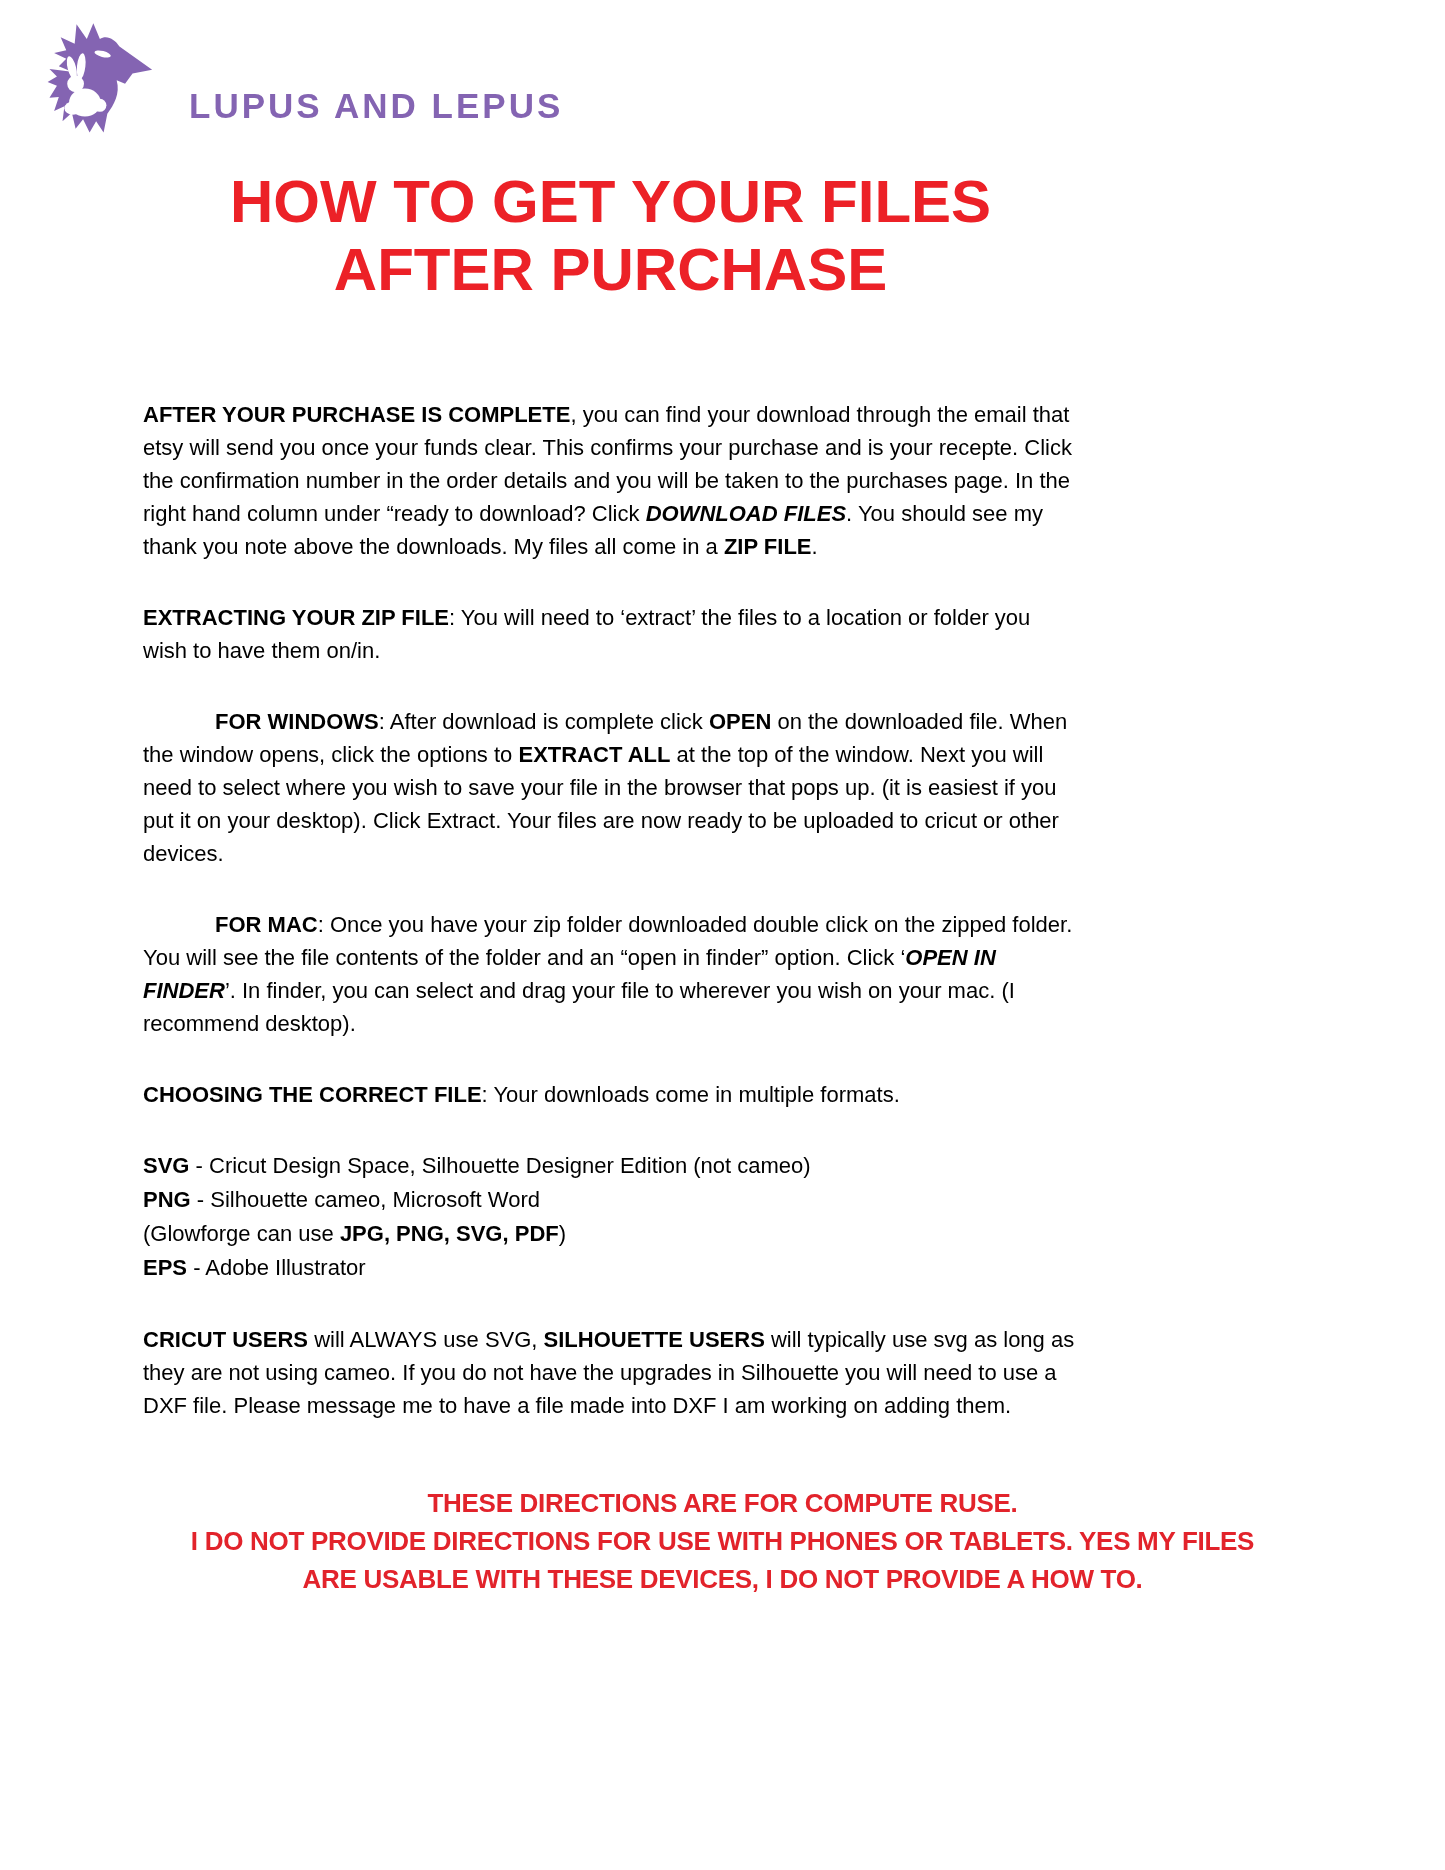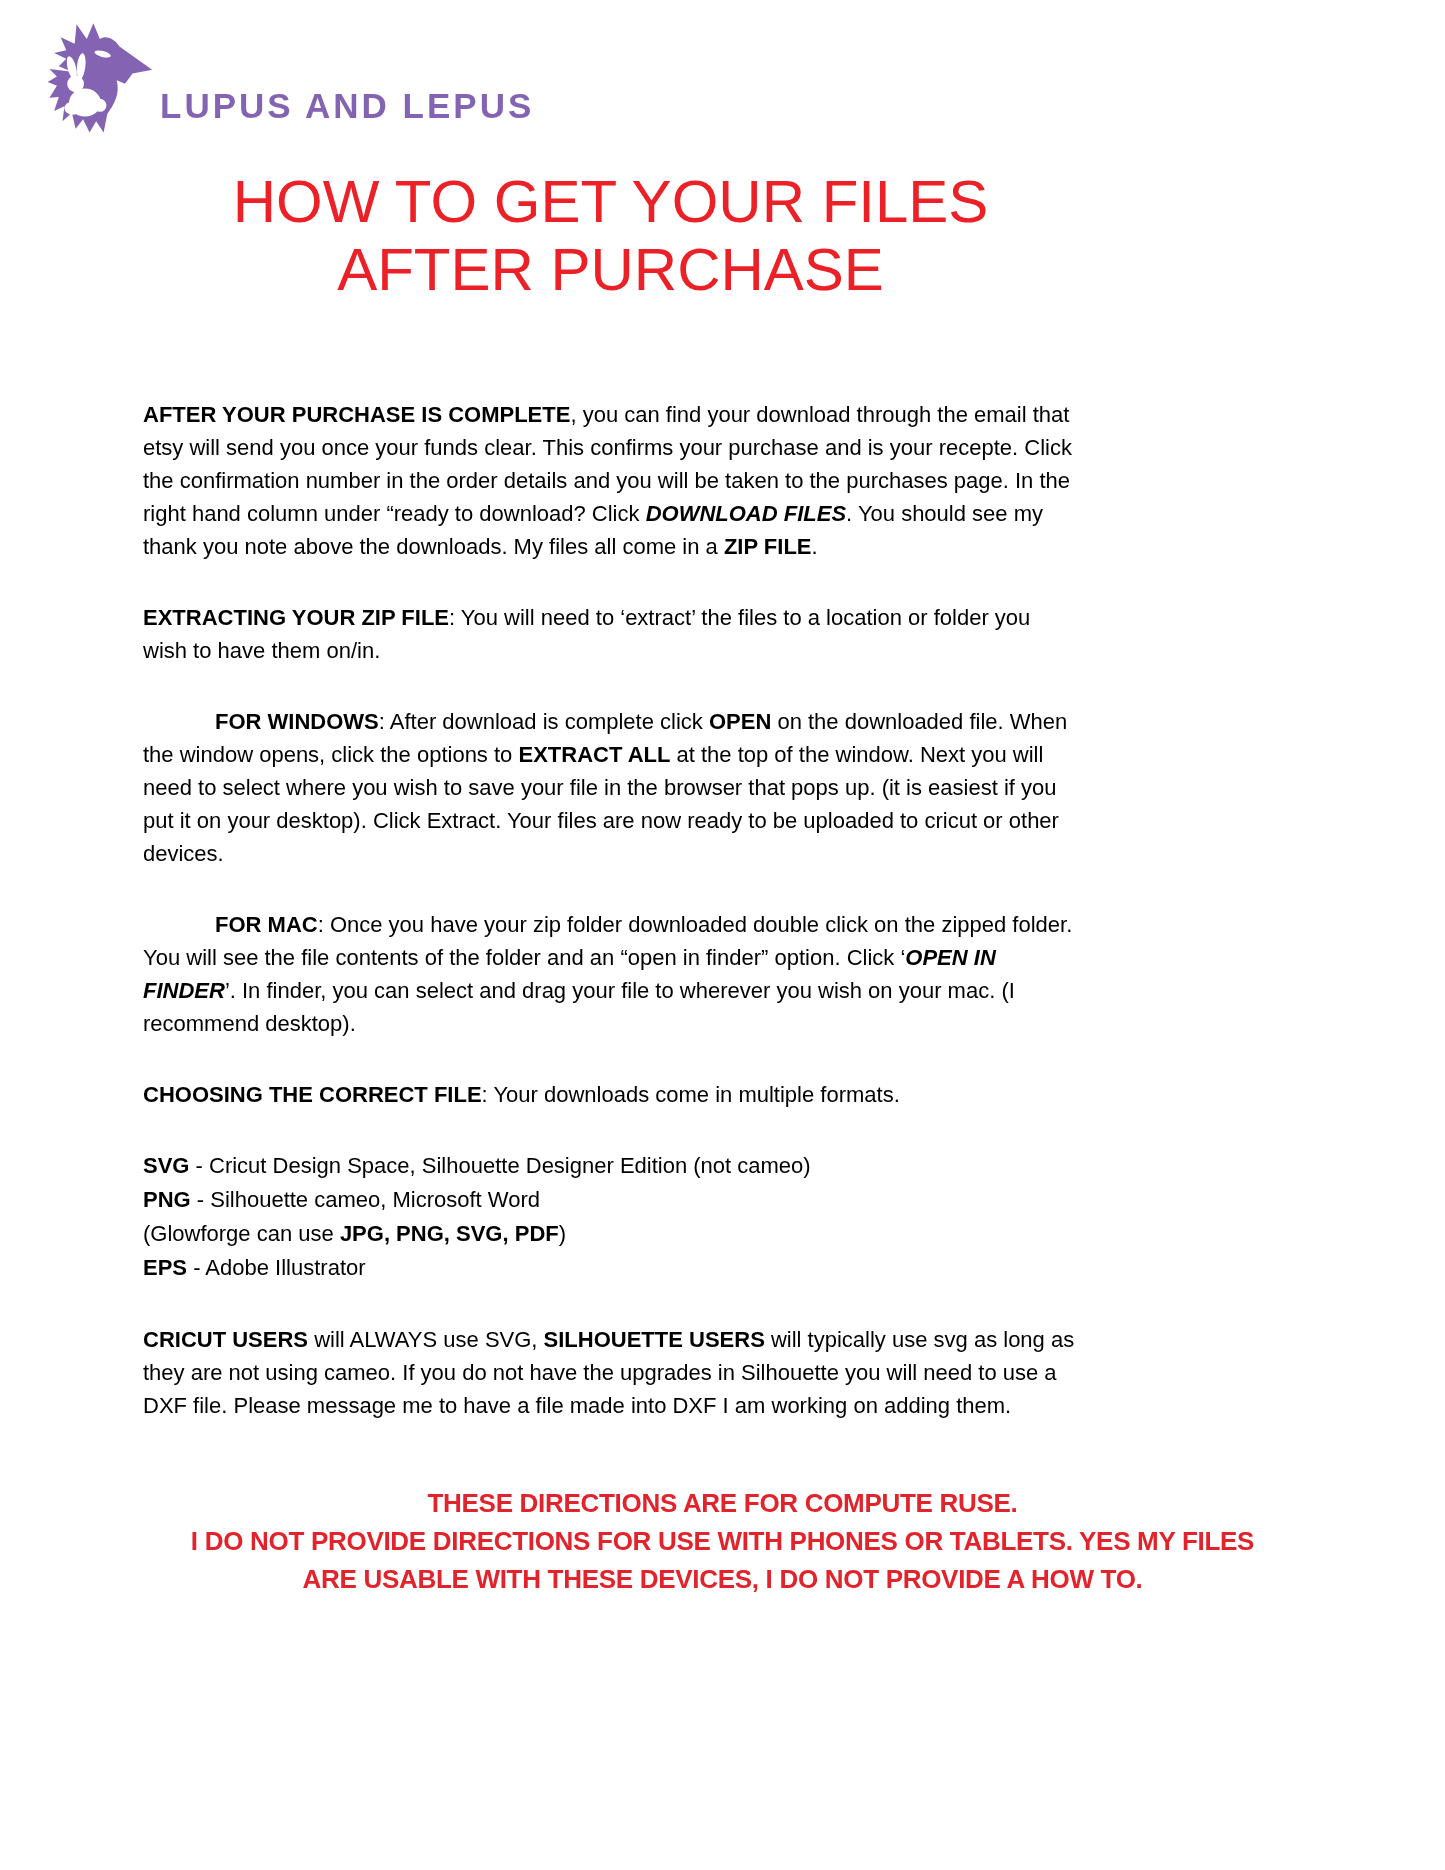--- a/index.html
+++ b/index.html
@@ -11,26 +11,26 @@
     color:#000;
     overflow:hidden;
   }
   .brand{
     display:flex;align-items:flex-end;
     padding:10px 0 0 24px;height:128px;gap:2px;
   }
   .brand svg{width:134px;height:126px;flex:none;}
   .brand-name{
     font-weight:bold;font-size:35px;letter-spacing:3px;
-    padding-bottom:12px;white-space:nowrap;
+    padding-bottom:12px;white-space:nowrap;margin-left:29px;
   }
   .title{
     margin:30px 0 16px 143px;width:935px;
     text-align:center;
-    font-size:60px;font-weight:400;line-height:68px;
+    font-size:60px;font-weight:700;line-height:68px;
   }
   .title span{display:block;}
   .content{
     margin:94px 0 0 143px;width:935px;
     font-size:22px;line-height:33px;
   }
   .para{margin:0 0 38px 0;}
   .indent{text-indent:72px;}
   .b{font-weight:bold;}
   .i{font-style:italic;text-align:right;}

